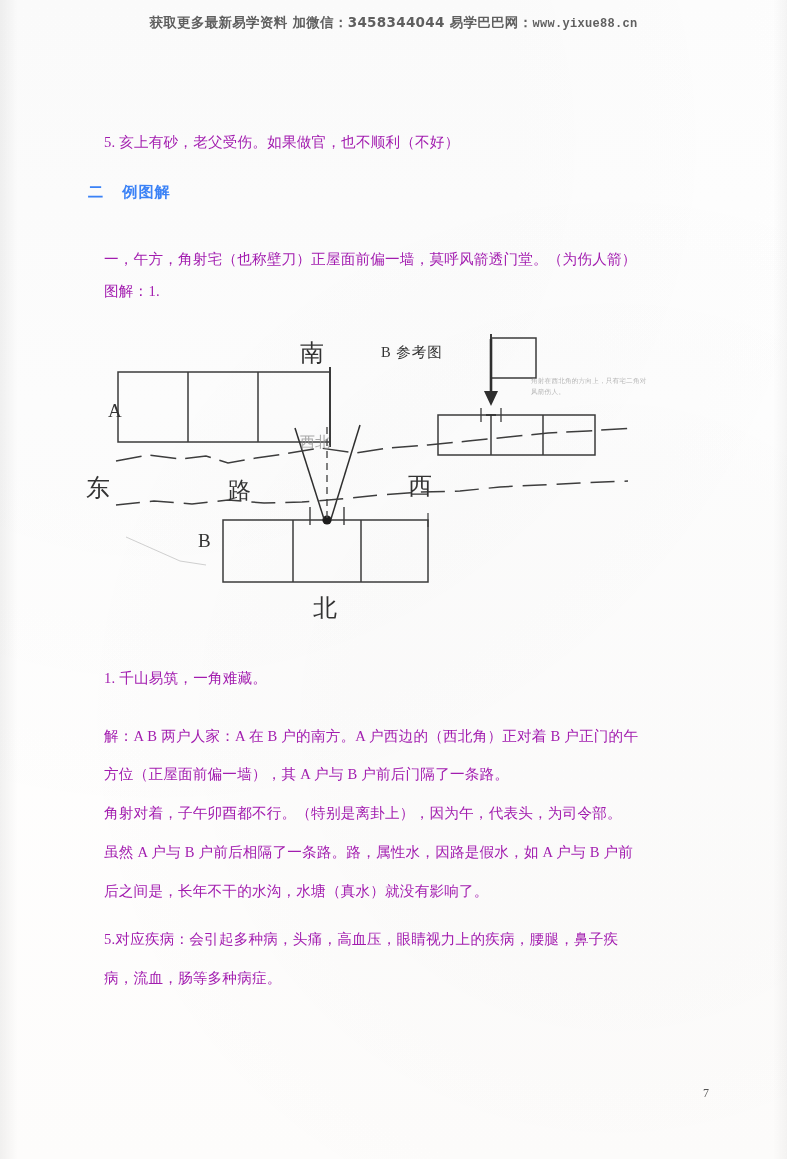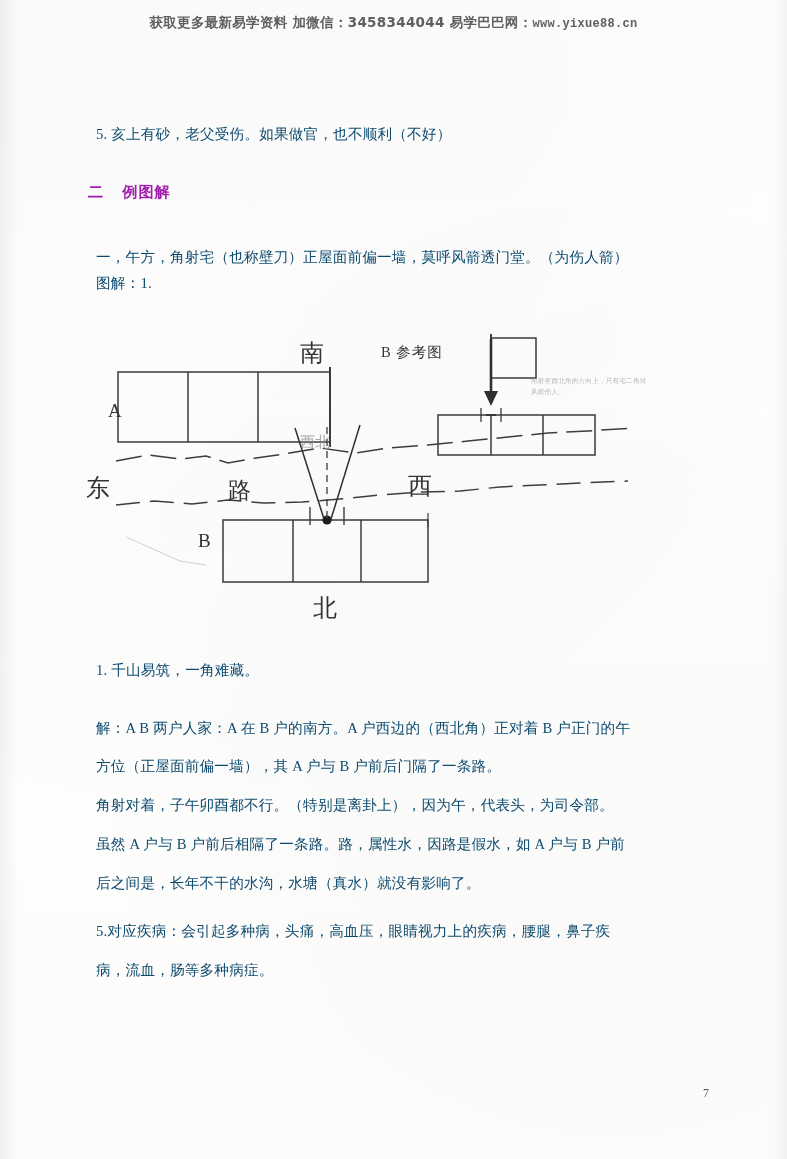--- a/index.html
+++ b/index.html
@@ -32,34 +32,34 @@
     color:#4a4a4a;
     letter-spacing:.3px;
     white-space:nowrap;
     opacity:.88;
   }
   .watermark .url{font-family:"Liberation Mono","DejaVu Sans Mono",monospace;font-size:12px;margin-top:8px;}
 
   .content{position:absolute;left:88px;top:0;width:620px;}
 
   p.line{
-    margin:8px;
+    margin:16px;
     font-size:14.6px;
     line-height:1.0;
-    color:#0c4a6e;
+    color:#a21caf;
     white-space:nowrap;
     letter-spacing:.2px;
   }
   .t5{position:absolute;top:119px;left:0;}
   .sec-heading{
     position:absolute;top:182px;left:0;
-    font-size:15.2px;font-weight:bold;color:#a21caf;letter-spacing:1px;
+    font-size:15.2px;font-weight:bold;color:#3b82f6;letter-spacing:1px;
   }
   .sec-heading .num{margin-right:18px;}
-  .l-one{position:absolute;top:242px;left:0;font-size:14.2px;letter-spacing:.1px;}
+  .l-one{position:absolute;top:236px;left:0;font-size:14.2px;letter-spacing:.1px;}
   .l-tujie{position:absolute;top:268px;left:0;font-size:14.4px;}
 
   
   .diagram{position:absolute;left:0;top:315px;width:640px;height:325px;}
   .diagram svg{display:block;}
   .dlabel{
     position:absolute;
     font-family:"Liberation Serif","DejaVu Serif",serif;
     color:#333;
     white-space:nowrap;

